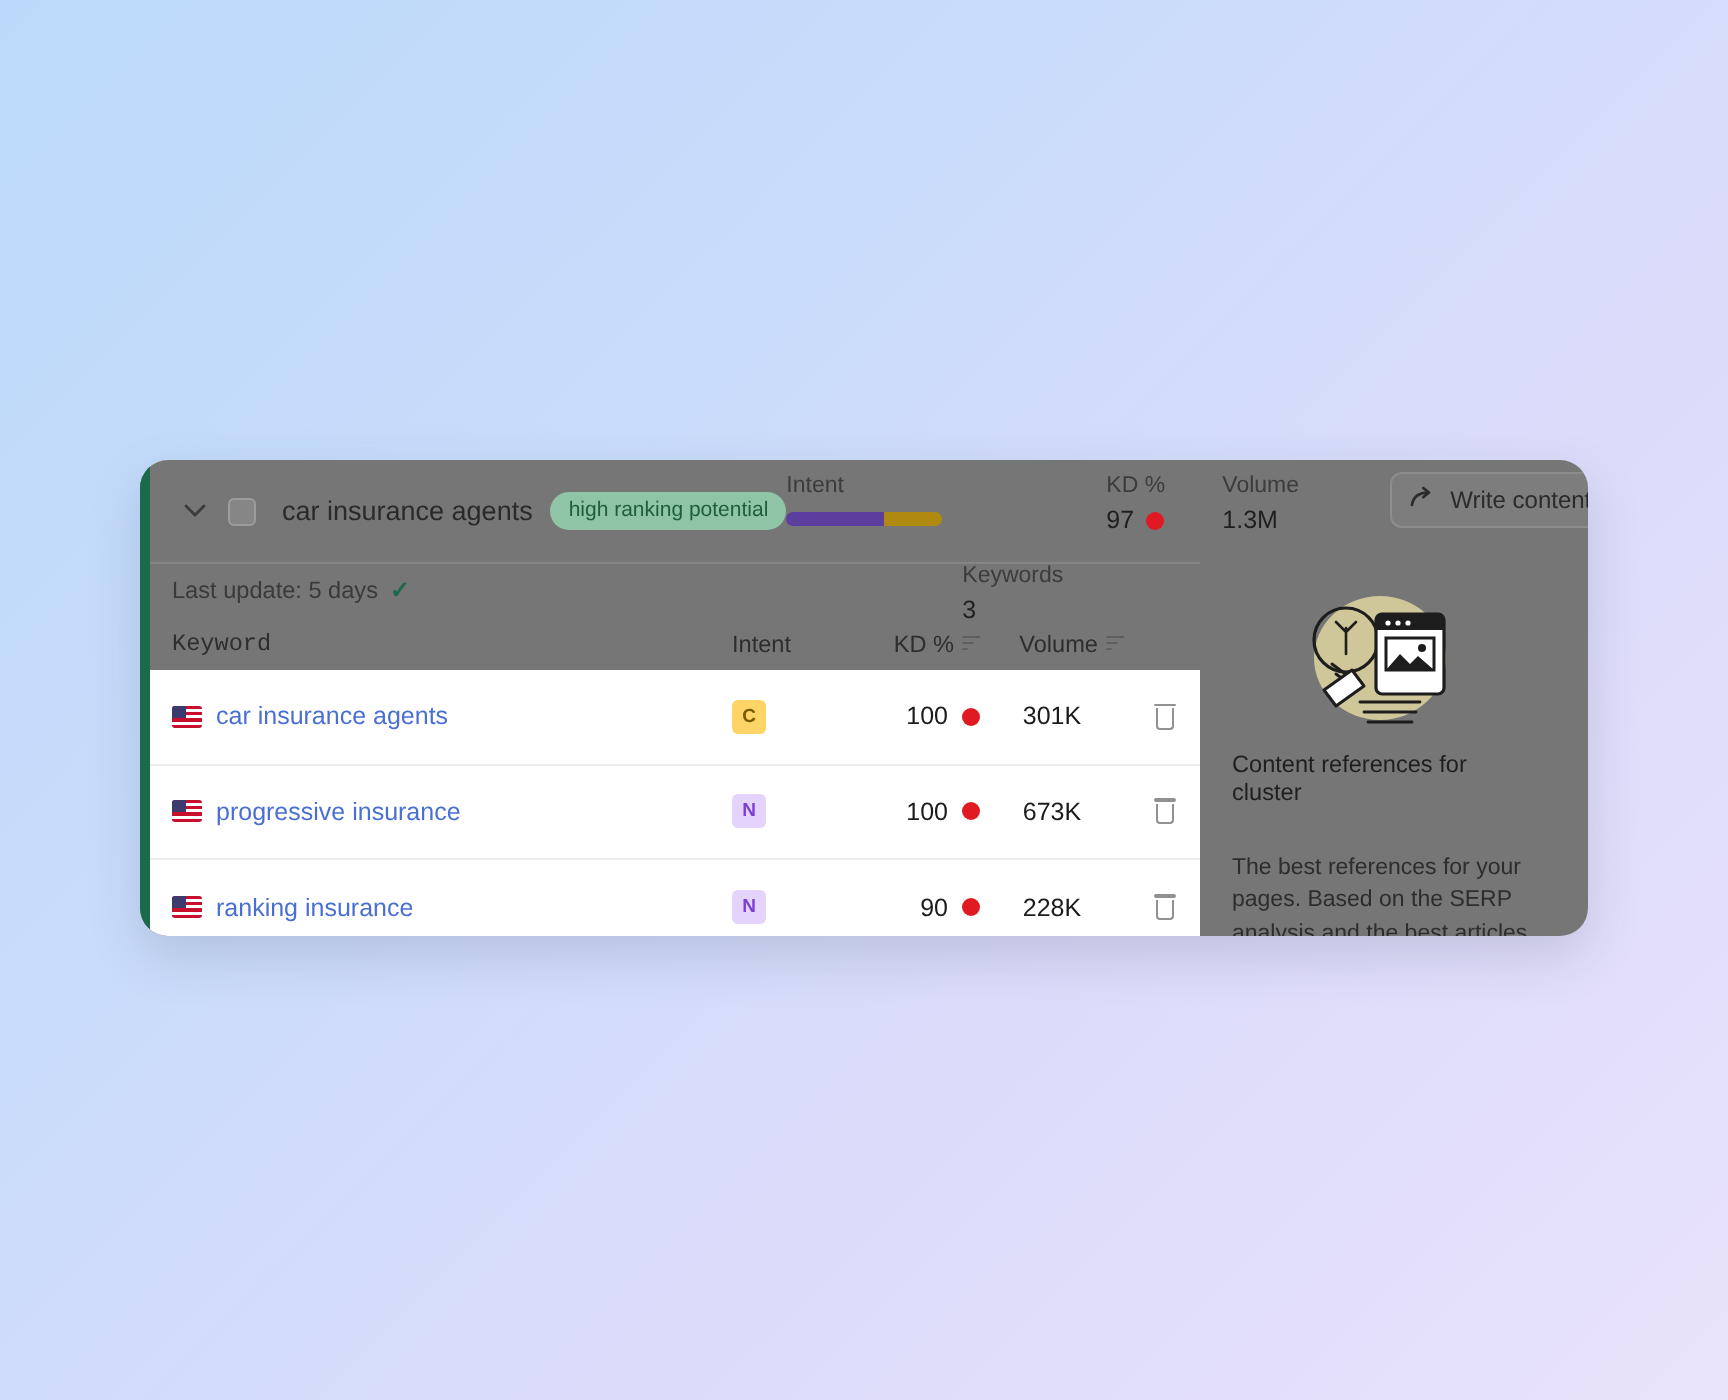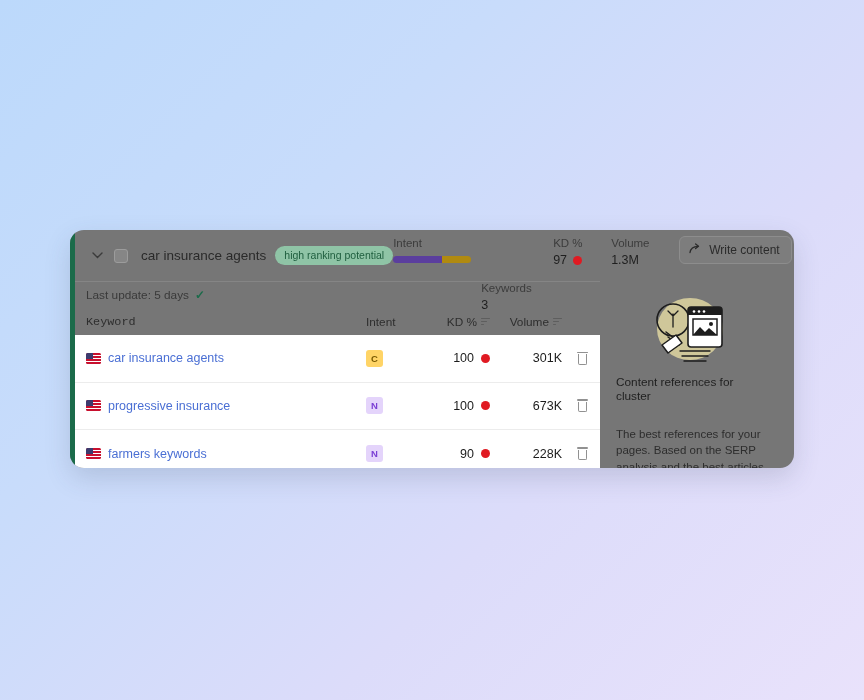--- a/index.html
+++ b/index.html
@@ -116,21 +116,21 @@
 
   .write-btn {
     display: flex; align-items: center; gap: 7px;
     border: 1px solid #8d8d8d;
     border-radius: 6px;
     padding: 6px 11px 6px 9px;
     font-size: 12px;
     color: #2b2b2b;
     background: rgba(255,255,255,.05);
     white-space: nowrap;
-    margin-left: 6px;
+    margin-left: 22px;
     cursor: pointer;
   }
 
   
   #table-region {
     position: absolute;
     left: 5px; top: 51px;
     width: 525px; height: 187px;
   }
   .update-row {
@@ -173,21 +173,21 @@
     display: flex; align-items: center;
     padding: 0 12px 0 11px;
     border-bottom: 1px solid #ececec;
     font-size: 12.5px;
   }
   .row:last-child { border-bottom: none; }
   .c-kw { flex: 1; display: flex; align-items: center; gap: 7px; }
   .kw-link { color: #4a6fd4; }
   .c-intent { width: 62px; }
   .c-kd { width: 62px; display: flex; align-items: center; justify-content: flex-end; gap: 7px; color: #1c1c1c; }
-  .c-vol { width: 72px; text-align: right; color: #1c1c1c; }
+  .c-vol { width: 72px; text-align: center; color: #1c1c1c; }
   .c-act { width: 26px; display: flex; justify-content: flex-end; }
 
   
   .flag {
     width: 15px; height: 11px;
     border-radius: 1.5px;
     overflow: hidden;
     position: relative;
     flex: none;
     background: #ffffff;
@@ -351,21 +351,21 @@
             </span>
         </div>
       </div>
 
       <div class="row">
         <div class="c-kw">
           <span class="flag">
               <span class="stripes"></span>
               <span class="canton"></span>
             </span>
-          <span class="kw-link">farmers keywords</span>
+          <span class="kw-link">ranking insurance</span>
         </div>
         <div class="c-intent">
           <span class="badge n">N</span>
         </div>
         <div class="c-kd">
           <span>90</span>
           <span class="kd-dot" style="background: rgb(224, 26, 34);"></span>
         </div>
         <div class="c-vol">228K</div>
         <div class="c-act">

